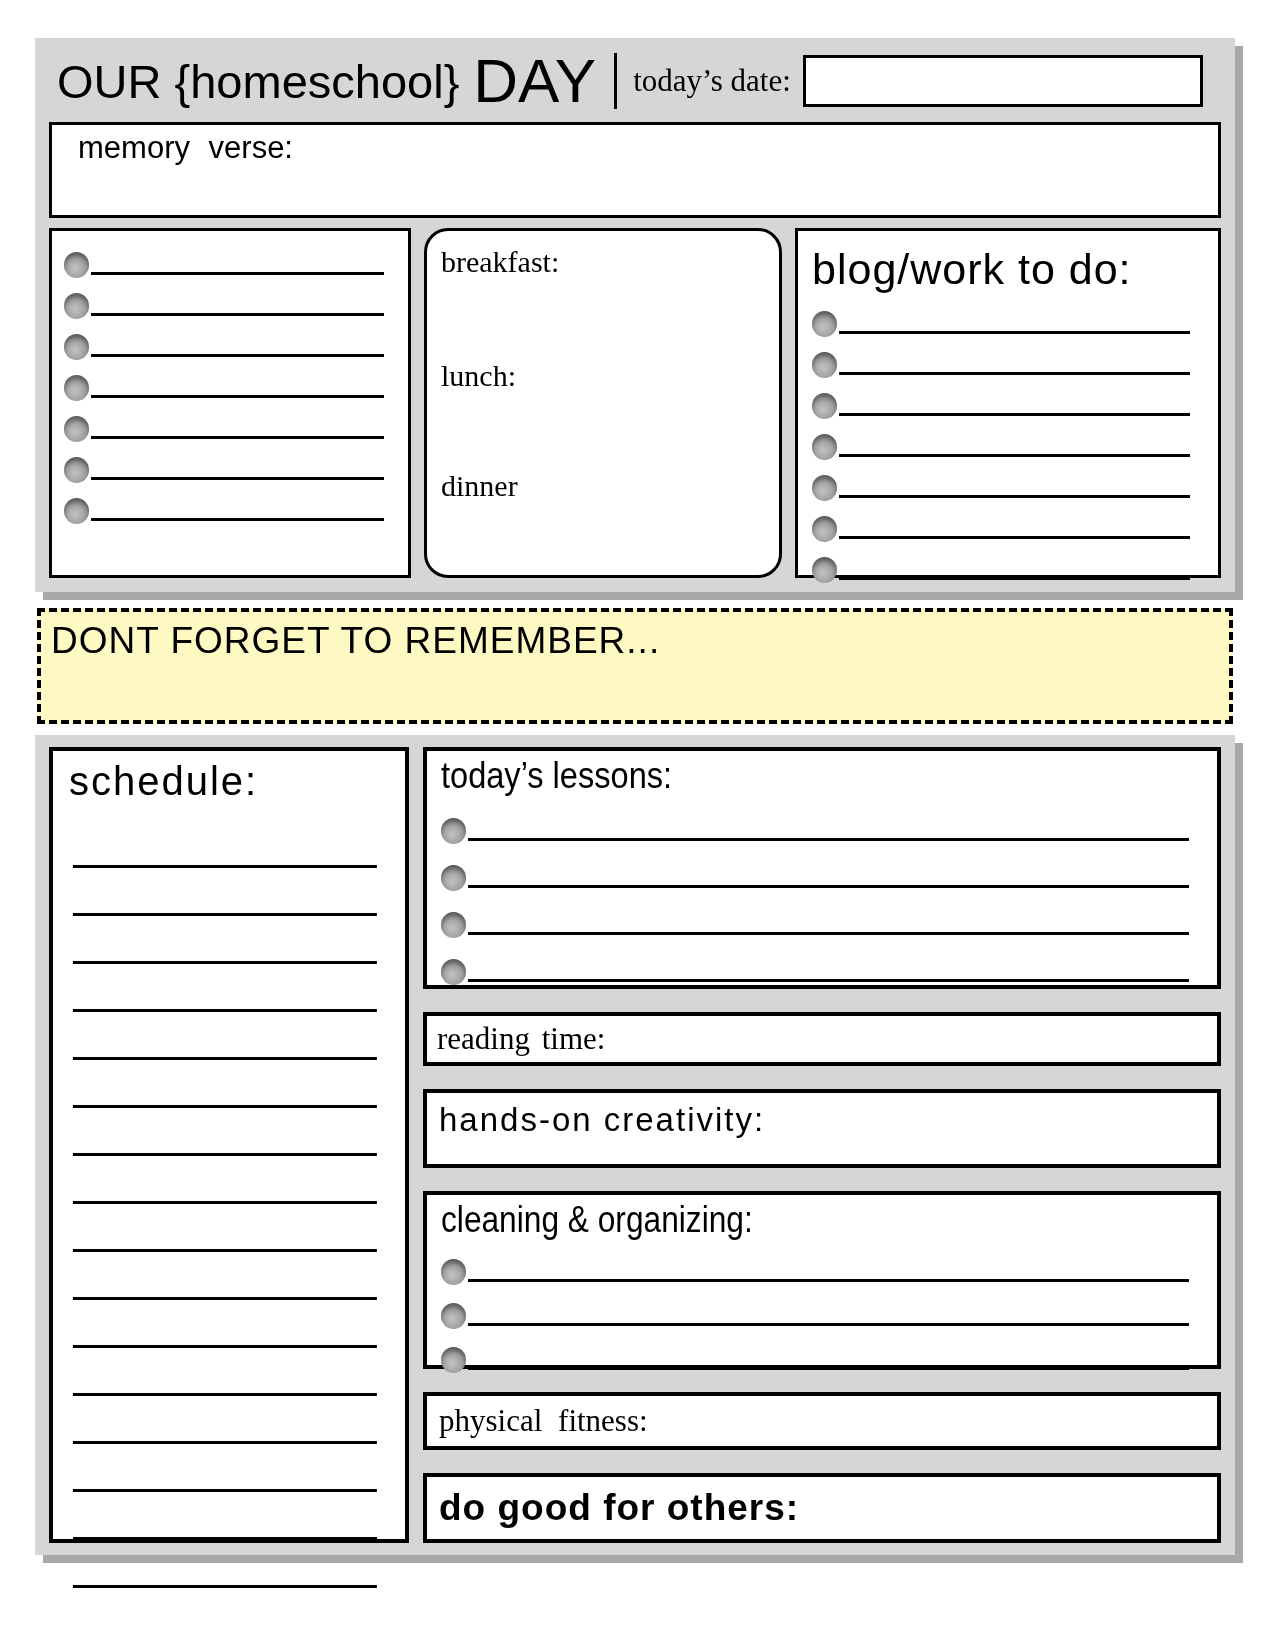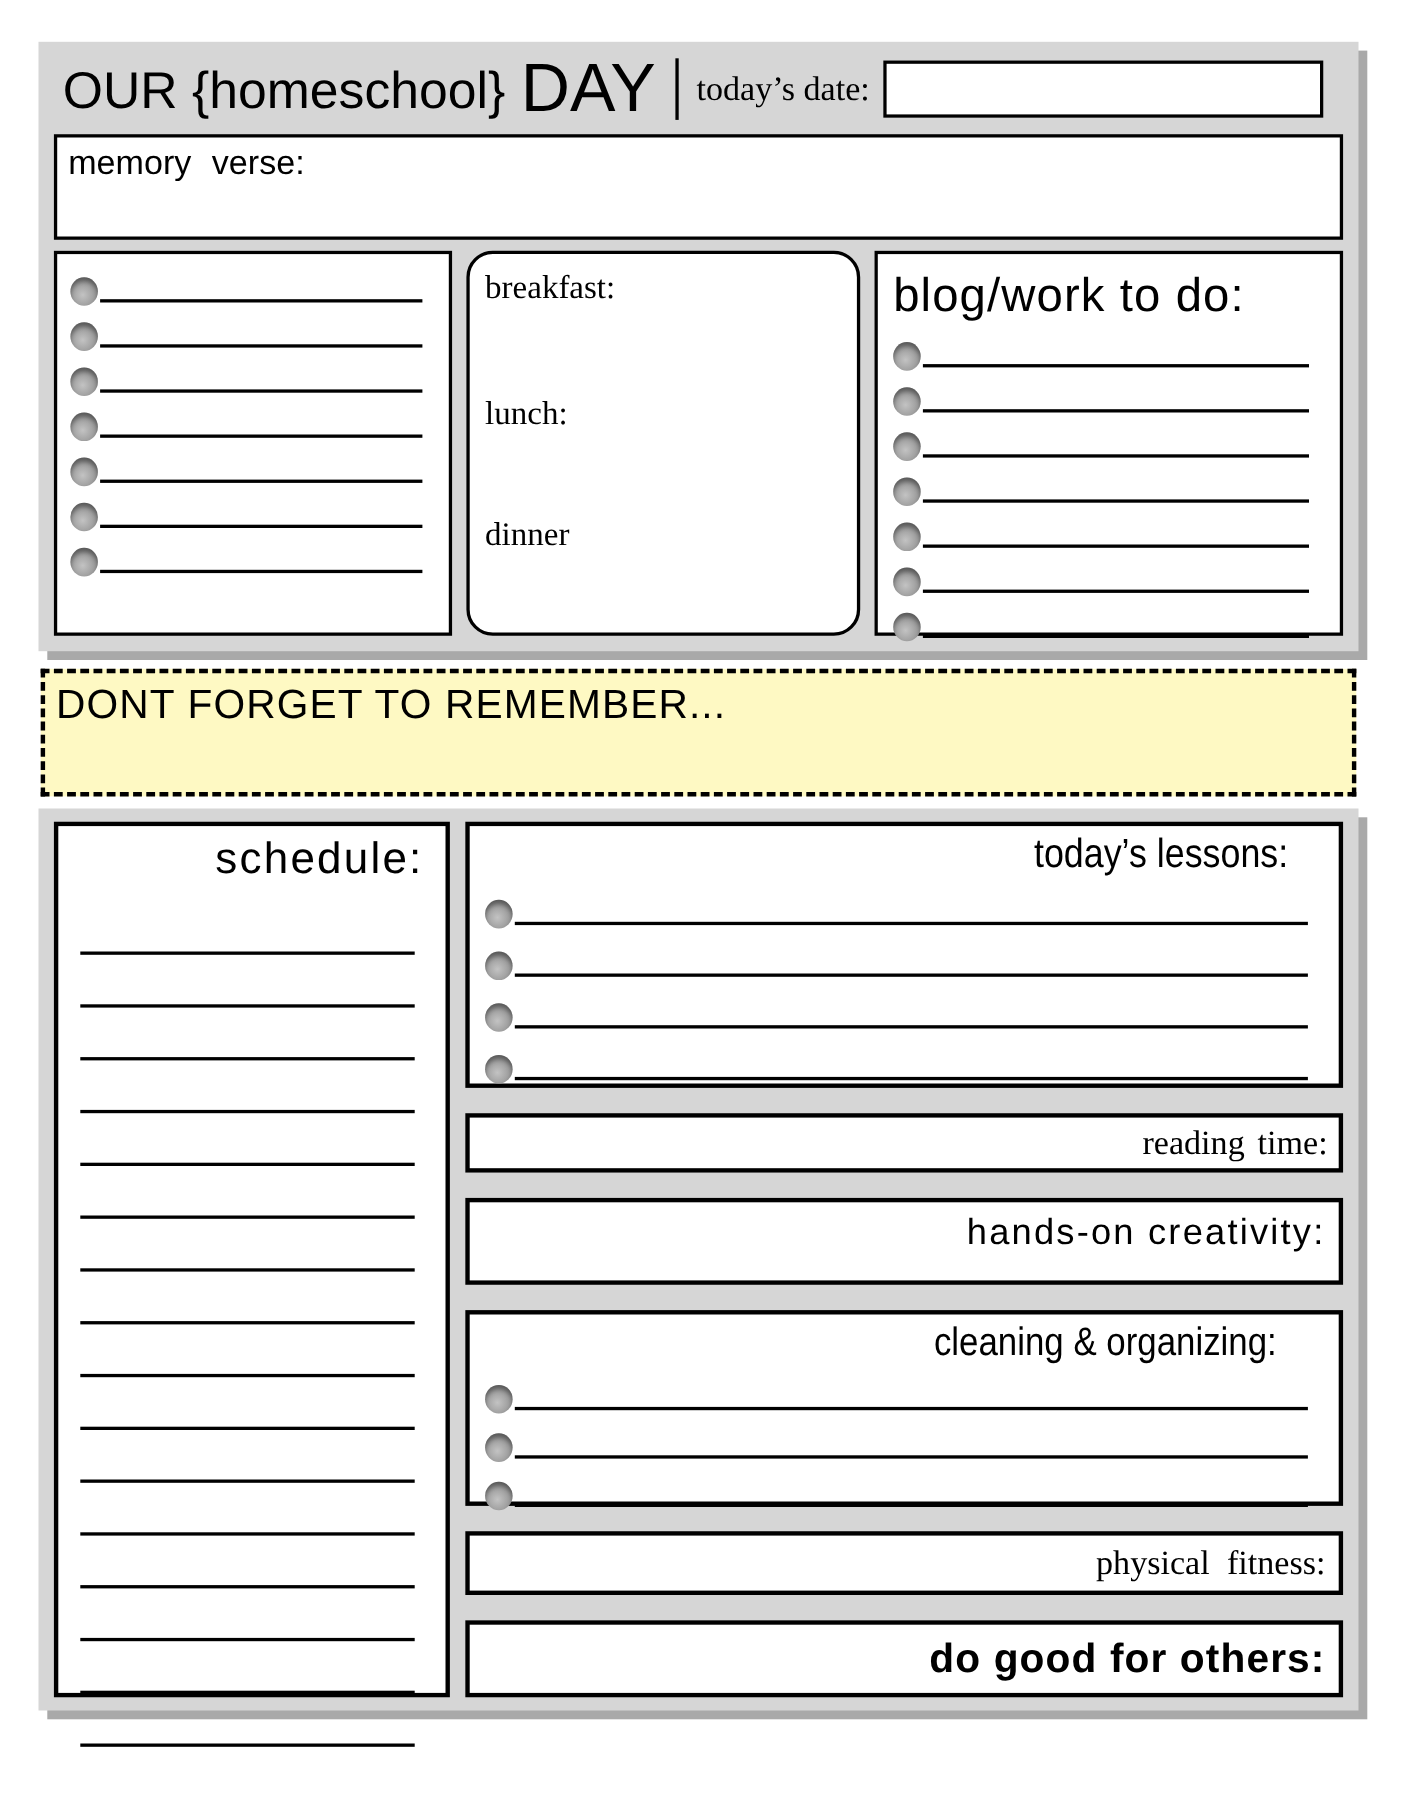--- a/index.html
+++ b/index.html
@@ -19,21 +19,21 @@
 
   
   .hdr { display:flex; align-items:center; height:66px; }
   .title1 { font-size:47px; line-height:1; letter-spacing:0px; margin-left:8px; white-space:nowrap; }
   .title2 { font-size:62px; line-height:1; margin-left:14px; white-space:nowrap; }
   .vsep { width:3px; height:56px; background:#000; margin:0 16px 0 18px; flex:none; }
   .datelab { font-family:"Liberation Serif", serif; font-size:31px; white-space:nowrap; }
   .datebox { margin-left:12px; flex:1; height:52px; max-width:400px; }
 
   
-  .memo { margin-top:8px; height:96px; }
+  .memo { margin-top:8px; height:96px;padding-left:16px; }
   .memo .lab { font-size:31px; padding:5px 10px; word-spacing:10px; }
 
   
   .cols { margin-top:10px; display:flex; gap:13px; height:350px; }
   .col { position:relative; }
   .col-must { width:362px; padding:6px 10px 0 12px; }
   .col-meals { width:358px;border-radius:24px; }
   .col-blog { flex:1; padding:6px 14px 0 14px; }
   .must-h { font-size:33px; margin:4px 0 8px 0; }
   .must-h b { font-size:43px; font-weight:normal; }
@@ -52,21 +52,21 @@
 
   
   .remind {
     position:absolute; left:37px; top:608px; width:1196px; height:116px;
     border:4px dashed #000; box-sizing:border-box; background:#fef9c3;
   }
   .remind .lab { font-size:37px; letter-spacing:1px; padding:8px 0 0 10px; }
 
   
   .bwrap { display:flex; gap:14px; height:100%; }
-  .bbox { background:#fff; border:4px solid #000; box-sizing:border-box;text-align:right; }
+  .bbox { background:#fff; border:4px solid #000; box-sizing:border-box; }
   .sched { width:360px; padding:8px 20px 0 16px; }
   .sched .lab { font-size:40px; letter-spacing:2px; }
   .slines { margin-top:16px; }
   .sline { height:45px; border-bottom:3px solid #000; margin:0 8px 0 4px; }
   .rcol { flex:1; display:flex; flex-direction:column; gap:23px; }
   .lessons { height:252px; padding:4px 14px 0 14px; }
   .narrow { display:inline-block; transform:scaleX(0.88); transform-origin:0 50%; white-space:nowrap; }
   .lessons .lab { font-size:37px; }
   .reading { height:54px; } .reading .lab { font-family:"Liberation Serif", serif; font-size:31px; padding:5px 10px; word-spacing:4px; }
   .creativity { height:102px; } .creativity .lab { font-size:33px; letter-spacing:2px; padding:8px 12px; }

